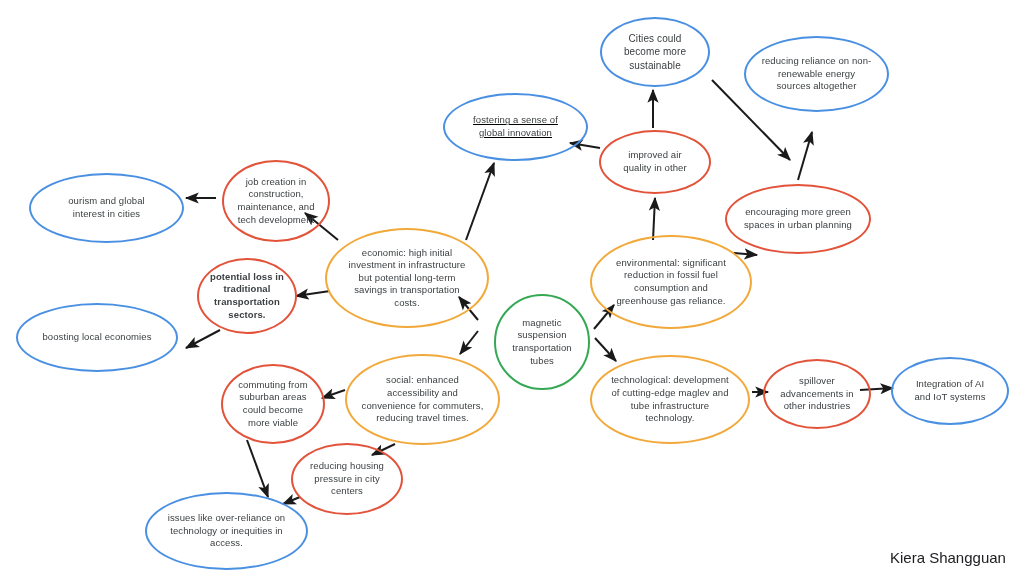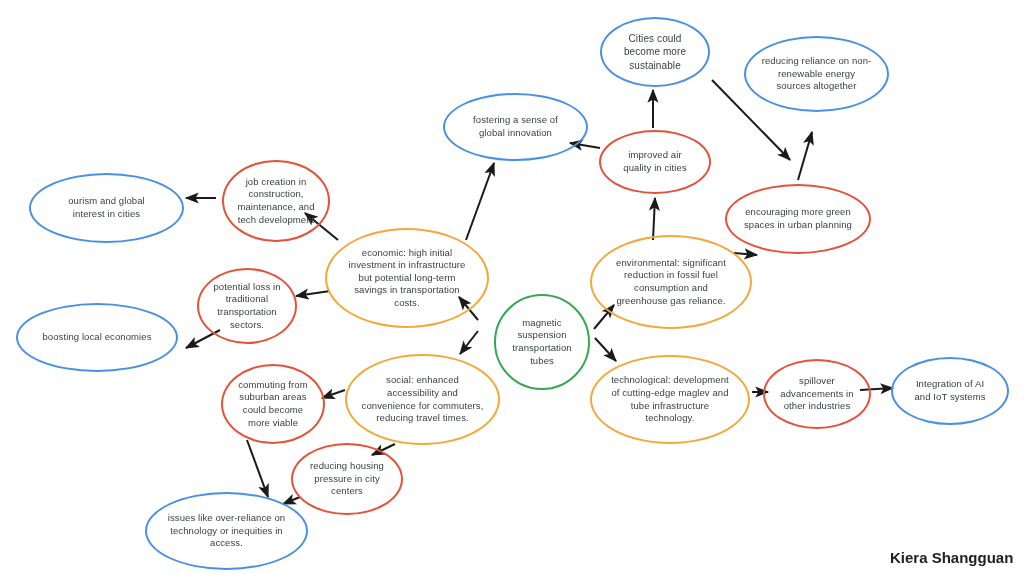--- a/index.html
+++ b/index.html
@@ -122,21 +122,21 @@
       <div class="node" style="left: 222px; top: 160px; width: 108px; height: 82px; border-color: rgb(226, 83, 58); border-width: 2px;">
         <span class="node-label" style="font-size: 9.5px; color: rgb(60, 64, 67);">job creation in
 construction,
 maintenance, and
 tech development</span>
       </div>
       <div class="node" style="left: 29px; top: 173px; width: 155px; height: 70px; border-color: rgb(74, 144, 226); border-width: 2px;">
         <span class="node-label" style="font-size: 9.5px; color: rgb(60, 64, 67);">ourism and global
 interest in cities</span>
       </div>
-      <div class="node" style="left: 197px; top: 268px; width: 100px; height: 76px; border-color: rgb(226, 83, 58); border-width: 2px;">
+      <div class="node" style="left: 197px; top: 258px; width: 100px; height: 76px; border-color: rgb(226, 83, 58); border-width: 2px; font-weight: bold;">
         <span class="node-label" style="font-size: 9.5px; color: rgb(60, 64, 67);">potential loss in
 traditional
 transportation
 sectors.</span>
       </div>
       <div class="node" style="left: 16px; top: 303px; width: 162px; height: 69px; border-color: rgb(74, 144, 226); border-width: 2px; align-items: center;">
         <span class="node-label" style="font-size: 9.5px; color: rgb(60, 64, 67);">boosting local economies</span>
       </div>
       <div class="node" style="left: 221px; top: 364px; width: 104px; height: 80px; border-color: rgb(226, 83, 58); border-width: 2px;">
         <span class="node-label" style="font-size: 9.5px; color: rgb(60, 64, 67);">commuting from
@@ -149,45 +149,45 @@
 pressure in city
 centers</span>
       </div>
       <div class="node" style="left: 145px; top: 492px; width: 163px; height: 78px; border-color: rgb(74, 144, 226); border-width: 2px;">
         <span class="node-label" style="font-size: 9.5px; color: rgb(60, 64, 67);">issues like over-reliance on
 technology or inequities in
 access.</span>
       </div>
       <div class="node" style="left: 599px; top: 130px; width: 112px; height: 64px; border-color: rgb(226, 83, 58); border-width: 2px;">
         <span class="node-label" style="font-size: 9.5px; color: rgb(60, 64, 67);">improved air
-quality in cities</span>
+quality in other</span>
       </div>
       <div class="node" style="left: 600px; top: 17px; width: 110px; height: 70px; border-color: rgb(74, 144, 226); border-width: 2px;">
         <span class="node-label" style="font-size: 10px; color: rgb(60, 64, 67);">Cities could
 become more
 sustainable</span>
       </div>
       <div class="node" style="left: 744px; top: 36px; width: 145px; height: 76px; border-color: rgb(74, 144, 226); border-width: 2px;">
         <span class="node-label" style="font-size: 9.5px; color: rgb(60, 64, 67);">reducing reliance on non-
 renewable energy
 sources altogether</span>
       </div>
-      <div class="node" style="left: 443px; top: 93px; width: 145px; height: 68px; border-color: rgb(74, 144, 226); border-width: 2px;">
+      <div class="node" style="left: 443px; top: 93px; width: 145px; height: 68px; border-color: rgb(74, 144, 226); border-width: 2px; text-decoration: underline;">
         <span class="node-label" style="font-size: 9.5px; color: rgb(60, 64, 67);">fostering a sense of
 global innovation</span>
       </div>
       <div class="node" style="left: 725px; top: 184px; width: 146px; height: 70px; border-color: rgb(226, 83, 58); border-width: 2px;">
         <span class="node-label" style="font-size: 9.5px; color: rgb(60, 64, 67);">encouraging more green
 spaces in urban planning</span>
       </div>
       <div class="node" style="left: 763px; top: 359px; width: 108px; height: 70px; border-color: rgb(226, 83, 58); border-width: 2px;">
         <span class="node-label" style="font-size: 9.5px; color: rgb(60, 64, 67);">spillover
 advancements in
 other industries</span>
       </div>
       <div class="node" style="left: 891px; top: 357px; width: 118px; height: 68px; border-color: rgb(74, 144, 226); border-width: 2px;">
         <span class="node-label" style="font-size: 9.5px; color: rgb(60, 64, 67);">Integration of AI
 and IoT systems</span>
       </div>
     </div>
 
-  <div class="signature" style="left: 890px; top: 549px; font-weight: bold;">Kiera Shangguan</div>
+  <div class="signature" style="left: 890px; top: 549px;">Kiera Shangguan</div>
 </div>
 
 </body></html>

